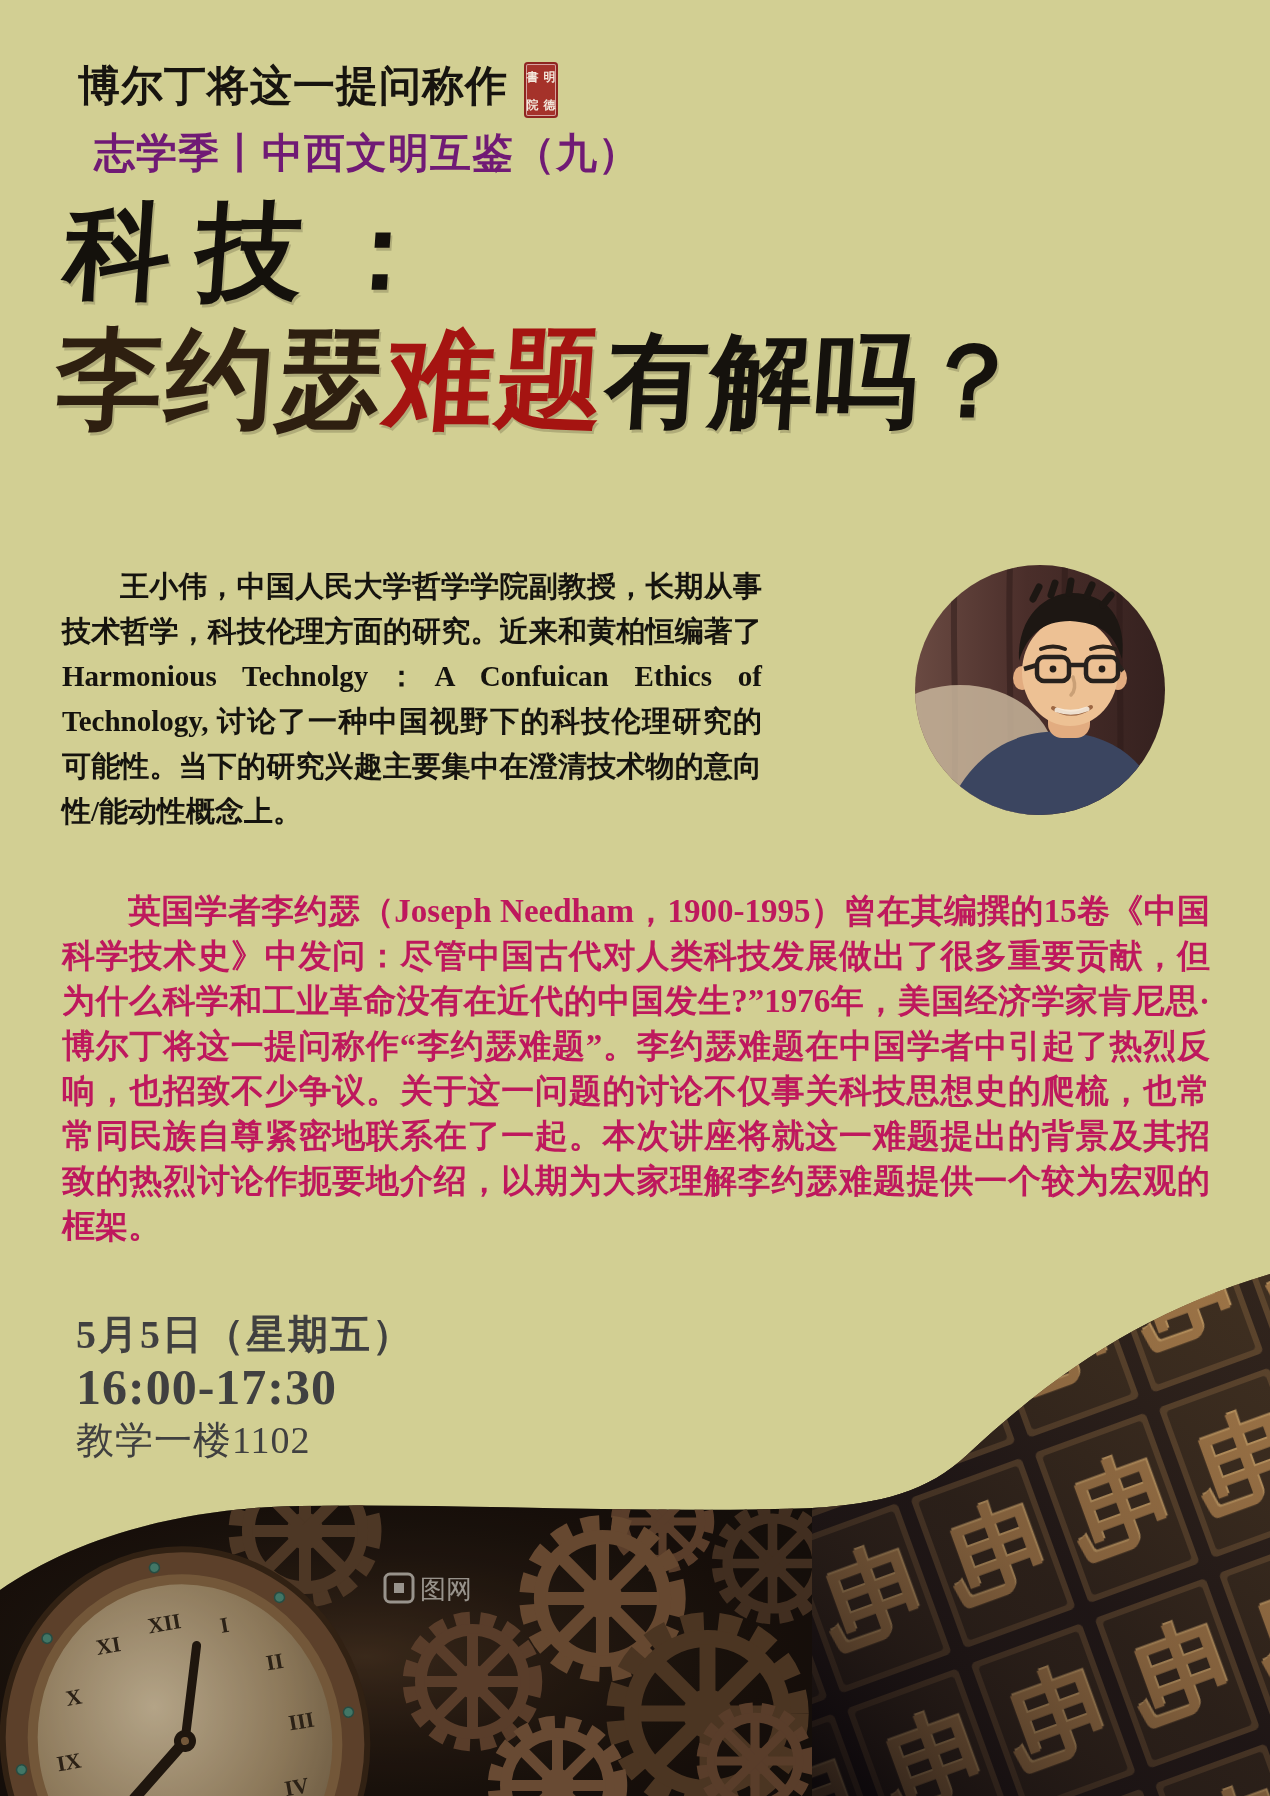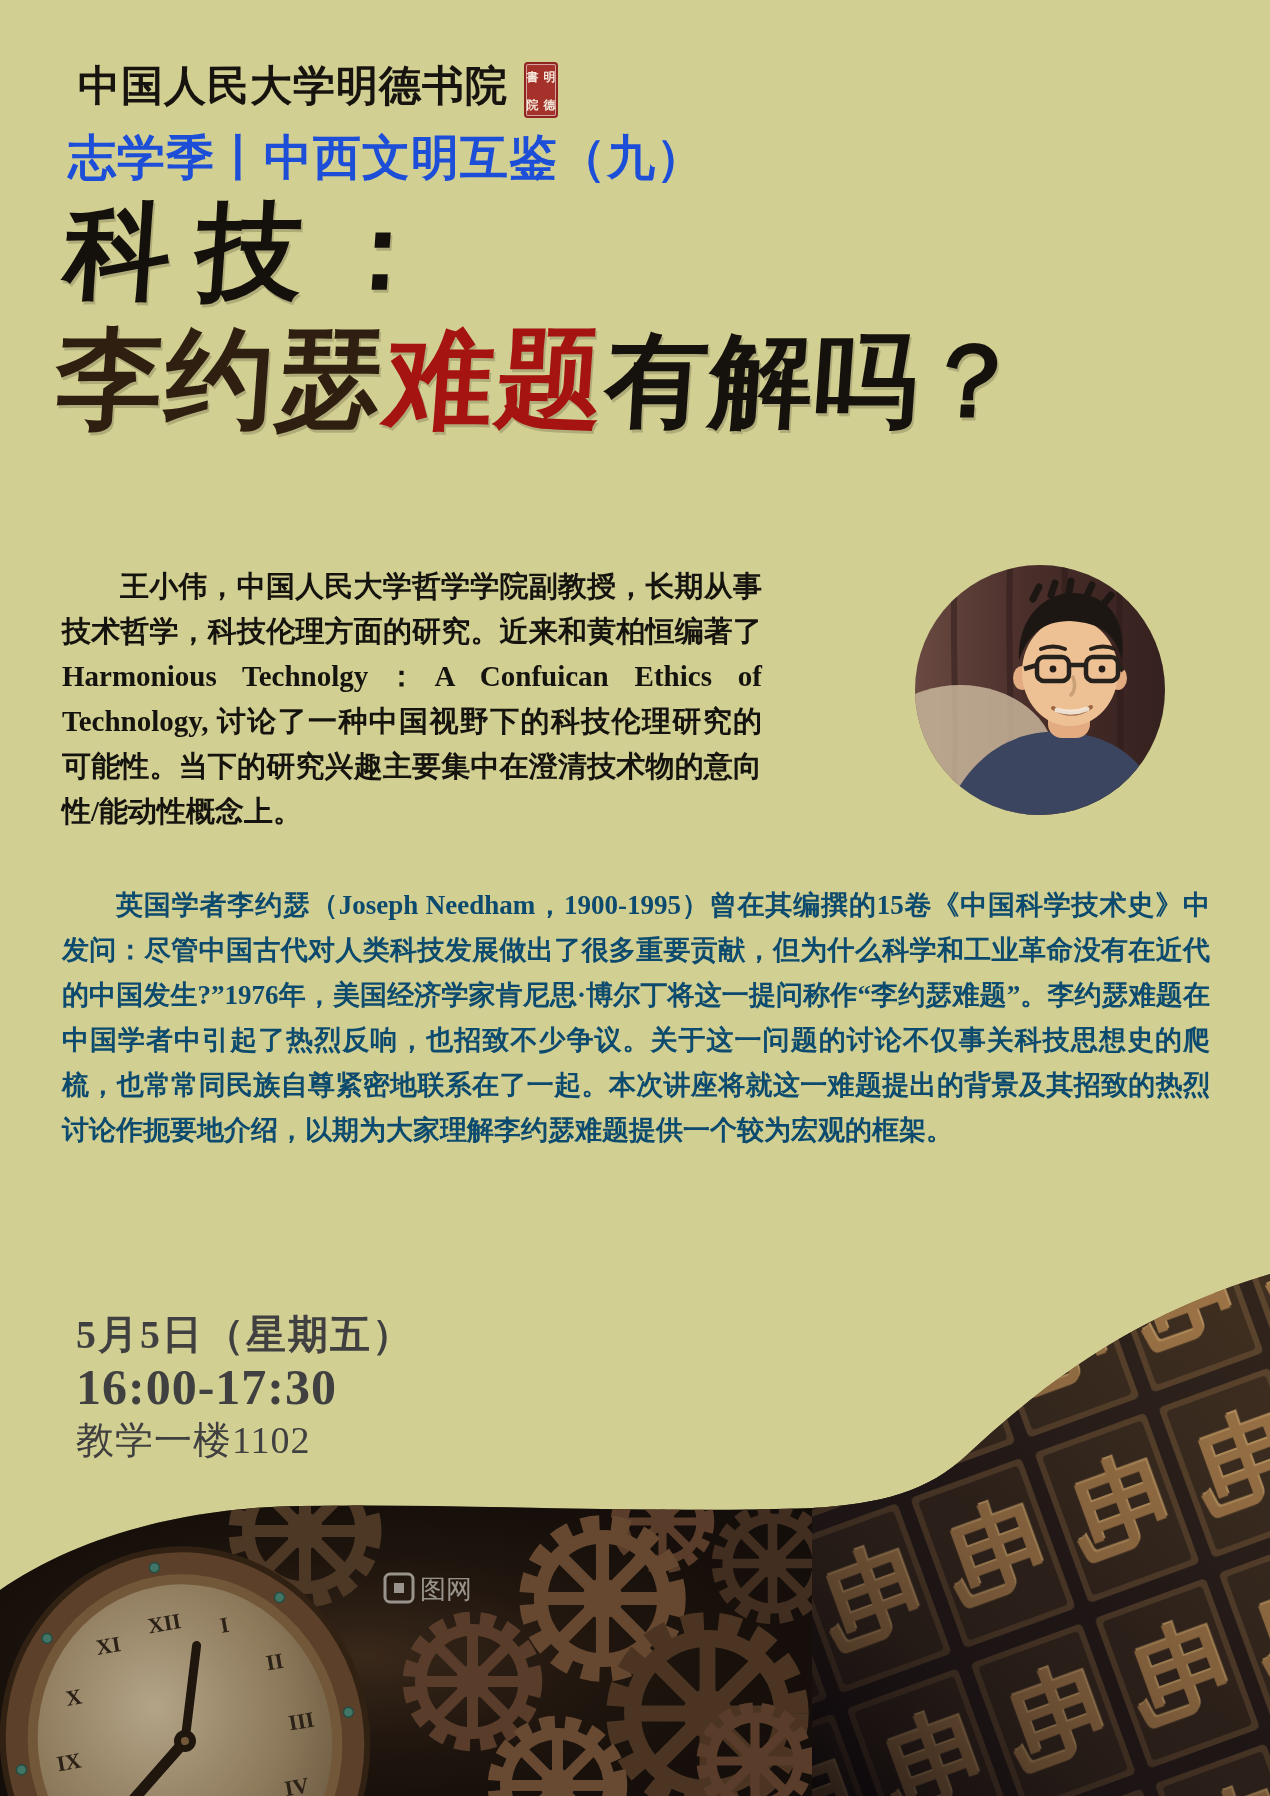--- a/index.html
+++ b/index.html
@@ -1,56 +1,56 @@
 <!DOCTYPE html>
 <html><head>
 <meta charset="utf-8">
 <style>
   html,body{margin:0;padding:0;}
   body{width:1270px;height:1796px;overflow:hidden;font-family:"Liberation Serif",serif;}
   .poster{position:relative;width:1270px;height:1796px;background:#d2cf93;overflow:hidden;}
 
   .org-line{position:absolute;left:78px;top:58px;font-size:42px;font-weight:bold;color:#17140f;letter-spacing:1px;}
-  .series-line{position:absolute;left:68px;top:126px;font-size:48px;font-weight:bold;color:#1d4ed8;letter-spacing:1px;}
+  .series-line{position:absolute;left:94px;top:126px;font-size:41px;font-weight:bold;color:#701a75;letter-spacing:1px;}
 
   .seal{position:absolute;left:524px;top:62px;width:34px;height:56px;background:#a5322a;border-radius:4px;
         box-shadow:inset 0 0 0 2px #8e251f, inset 0 0 0 3px rgba(255,255,255,.55);
         display:grid;grid-template-columns:1fr 1fr;grid-template-rows:1fr 1fr;align-items:center;justify-items:center;}
   .seal span{font-size:13px;line-height:13px;color:#f3e8dc;font-weight:bold;transform:scale(.92);}
 
   .title-block{position:absolute;left:60px;top:198px;transform:skewX(-4deg);}
   .title-l1{font-size:106px;line-height:110px;font-weight:900;color:#14110c;letter-spacing:26px;
             text-shadow:2px 3px 0 rgba(20,15,5,.18);}
   .title-l2{font-size:108px;line-height:116px;font-weight:900;margin-top:14px;letter-spacing:2px;
             text-shadow:2px 3px 0 rgba(20,15,5,.18);white-space:nowrap;}
   .title-l2 .p1{color:#2e1f10;}
   .title-l2 .hl{color:#a51411;}
   .title-l2 .p2{color:#15120d;font-size:.95em;}
 
   .bio{position:absolute;left:62px;top:552px;width:700px;font-size:29px;line-height:45px;color:#15130e;
        text-align:justify;text-indent:2em;font-weight:600;margin-top:12px;}
 
   .portrait{position:absolute;left:915px;top:565px;width:250px;height:250px;border-radius:50%;overflow:hidden;}
 
-  .main-para{position:absolute;left:62px;top:856px;width:1148px;font-size:27px;line-height:45px;color:#0c4a6e;
+  .main-para{position:absolute;left:62px;top:856px;width:1148px;font-size:33px;line-height:45px;color:#be185d;
              text-align:justify;text-indent:2em;font-weight:600;}
 
   .event{position:absolute;left:76px;top:1308px;color:#404040;}
   .event .ev-date{font-size:40px;line-height:53px;font-weight:bold;letter-spacing:2px;}
   .event .ev-time{font-size:50px;line-height:53px;font-weight:bold;letter-spacing:1px;}
   .event .ev-loc{font-size:38px;line-height:53px;font-weight:normal;letter-spacing:1px;}
 
   .bottom-art{position:absolute;left:0;bottom:0;width:1270px;height:700px;display:block;}
 </style>
 </head>
 <body>
 
 <div class="poster">
 
-  <div class="org-line">中国人民大学明德书院</div>
+  <div class="org-line">博尔丁将这一提问称作</div>
   <div class="seal">
     <span>書</span>
     <span>明</span>
     <span>院</span>
     <span>德</span>
   </div>
   <div class="series-line">志学季丨中西文明互鉴（九）</div>
 
   <div class="title-block">
     <div class="title-l1">科技：</div>

